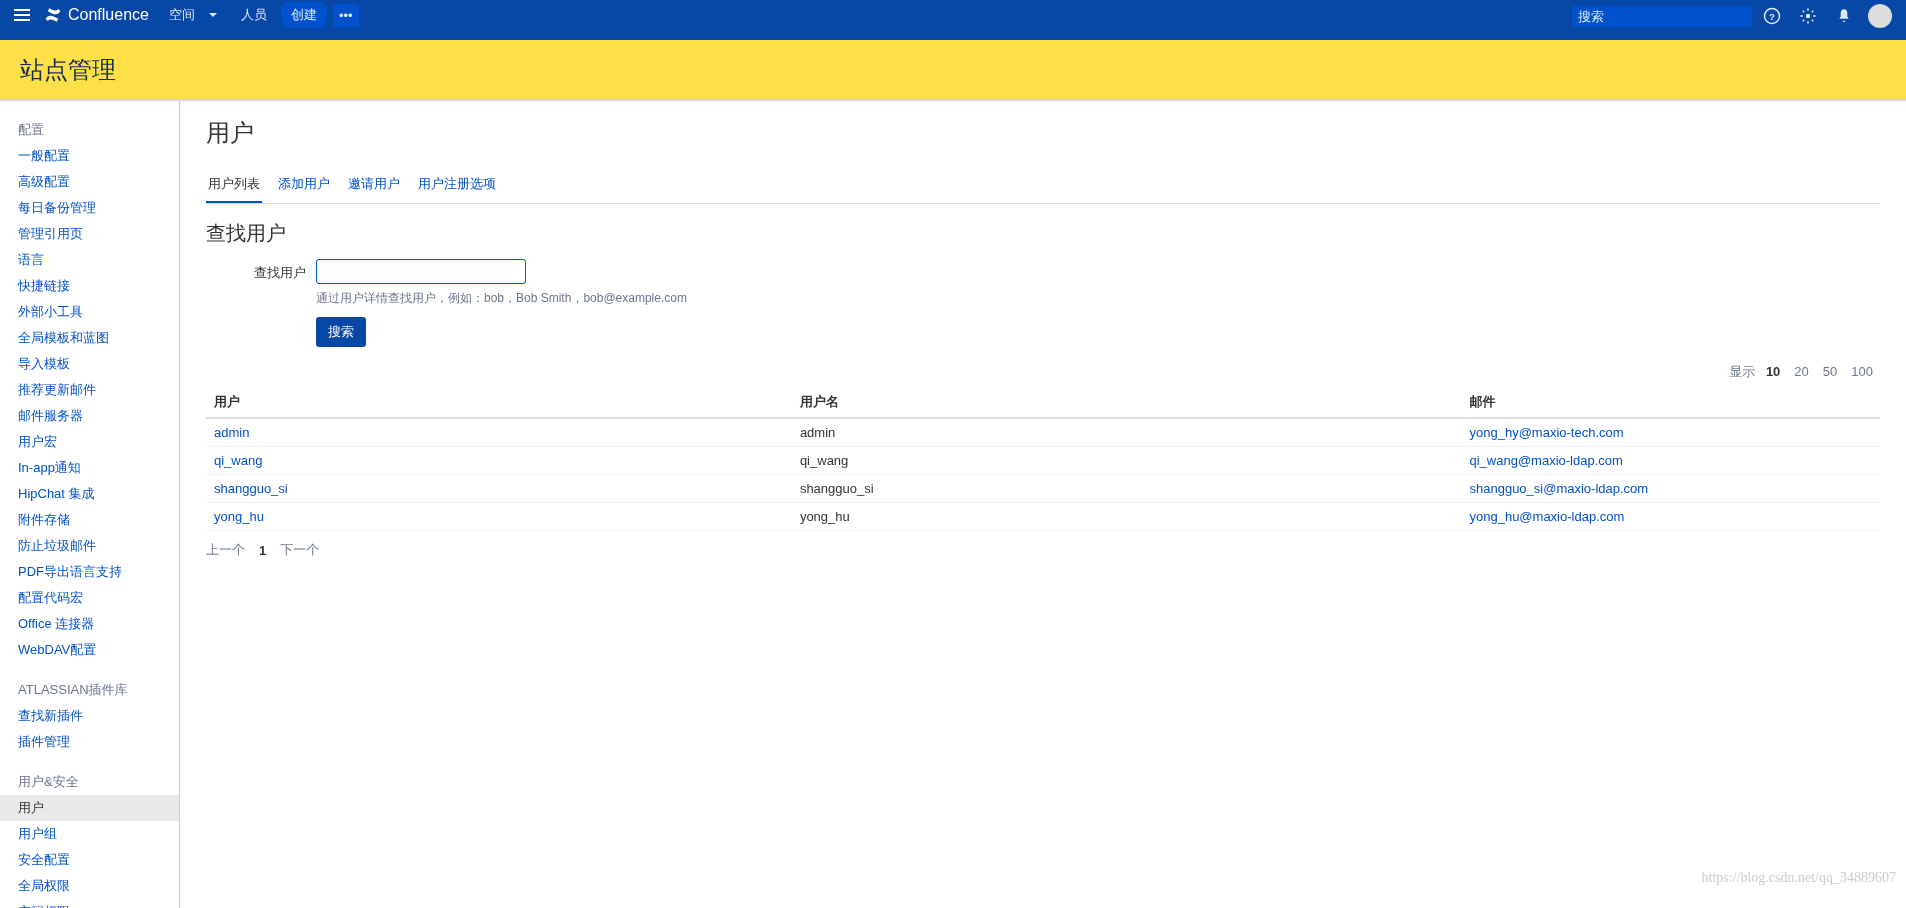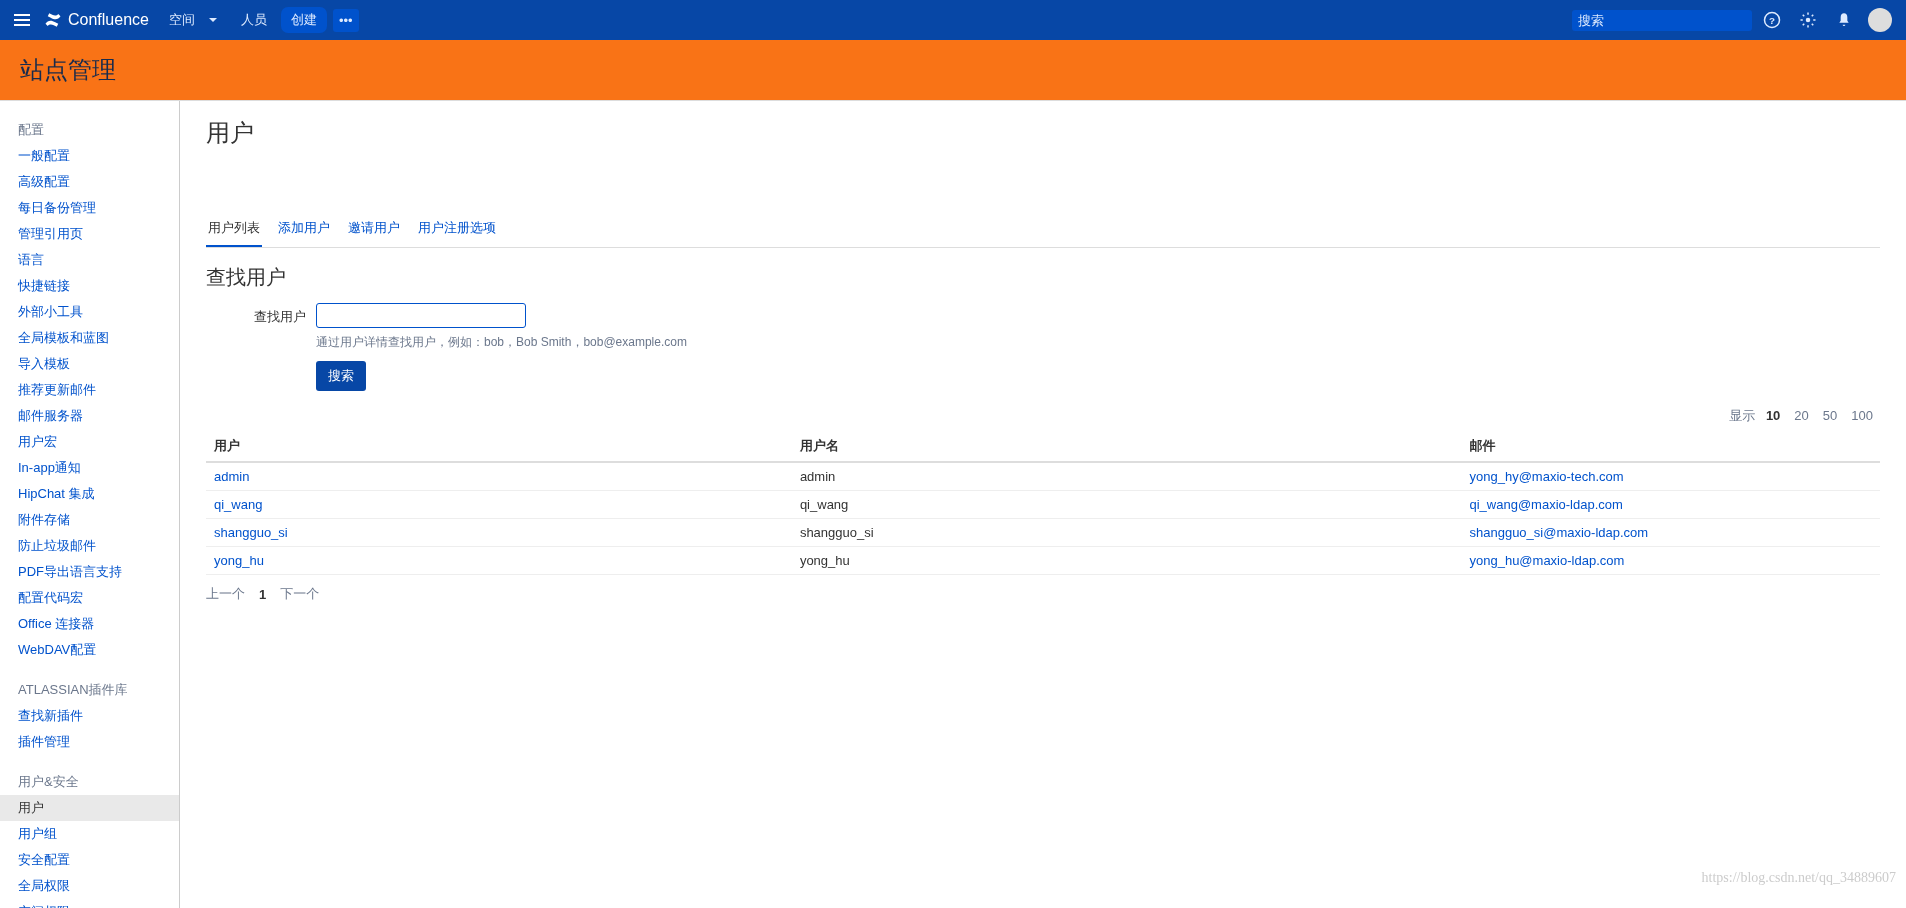--- a/index.html
+++ b/index.html
@@ -1,51 +1,51 @@
 <!DOCTYPE html>
 <html><head>
 <meta charset="utf-8">
 <style>
 * { margin: 0; padding: 0; box-sizing: border-box; }
 body { font-family: -apple-system, BlinkMacSystemFont, "Segoe UI", Arial, sans-serif; font-size: 14px; color: #333; background: #fff; }
 a { color: #0052cc; text-decoration: none; }
 
 
-.topnav { background: #0747a6; height: 40px; display: flex; align-items: center; padding: 0 10px; color: #fff; }
+.topnav { background: #0747a6; height: 40px; display: flex; align-items: flex-start; padding: 0 10px; color: #fff; }
 .topnav-left { display: flex; align-items: center; gap: 4px; }
 .hamburger { width: 24px; height: 24px; display: flex; flex-direction: column; justify-content: center; gap: 3px; padding: 4px; cursor: pointer; }
 .hamburger span { height: 2px; background: #fff; }
 .logo { display: flex; align-items: center; gap: 6px; font-size: 16px; font-weight: 500; padding: 0 6px; }
 .logo-icon { width: 18px; height: 18px; }
 .nav-item { padding: 6px 10px; color: #deebff; cursor: pointer; display: flex; align-items: center; gap: 14px; font-size: 13px; }
 .nav-btn-primary { background: #0052cc; padding: 4px 10px; border-radius: 7px; }
 .nav-btn-more { background: #0052cc; padding: 4px 6px; border-radius: 3px; margin-left: 2px; }
 .chevron-down { width: 0; height: 0; border-left: 4px solid transparent; border-right: 4px solid transparent; border-top: 4px solid #deebff; }
 .topnav-right { margin-left: auto; display: flex; align-items: center; gap: 4px; }
 .search-box { background: #0052cc; border-radius: 3px; display: flex; align-items: center; padding: 3px 6px; width: 180px; }
 .search-box input { background: transparent; border: none; color: #fff; outline: none; flex: 1; font-size: 13px; }
 .search-box input::placeholder { color: #deebff; }
 .icon-btn { width: 32px; height: 32px; display: flex; align-items: center; justify-content: center; cursor: pointer; color: #deebff; }
 .avatar { width: 24px; height: 24px; border-radius: 50%; background: #ddd; }
 
 
-.page-header { padding: 14px 20px; border-bottom: 1px solid #ddd; background: #f97316; }
+.page-header { padding: 14px 20px; border-bottom: 1px solid #ddd; background: #fde047; }
 .page-header h1 { font-size: 24px; font-weight: 500; color: #172b4d; }
 
 
 .layout { display: flex; }
 .sidebar { width: 180px; border-right: 1px solid #ccc; padding: 16px 0 40px 0; }
 .side-heading { padding: 4px 18px; font-size: 13px; color: #6b778c; }
 .side-link { display: block; padding: 4px 18px; font-size: 13px; color: #0052cc; cursor: pointer; }
 .side-link.active { background: #e9e9e9; color: #333; }
 
 .main { flex: 1; padding: 16px 26px; }
 .main h2 { font-size: 24px; font-weight: 400; color: #333; margin-bottom: 20px; }
 .tabs { border-bottom: 1px solid #ddd; display: flex; gap: 14px; margin-bottom: 16px; }
-.tab { padding: 6px 2px 8px 2px; font-size: 13px; color: #0052cc; cursor: pointer; border-bottom: 2px solid transparent; margin-top: 44px; }
+.tab { padding: 6px 2px 8px 2px; font-size: 13px; color: #0052cc; cursor: pointer; border-bottom: 2px solid transparent; }
 .tab.active { color: #333; border-bottom: 2px solid #0052cc; font-weight: 500; }
 
 .section-title { font-size: 20px; font-weight: 400; margin-bottom: 12px; color: #333; }
 .form-row { display: flex; align-items: flex-start; margin-bottom: 6px; }
 .form-label { width: 110px; text-align: right; padding-right: 10px; padding-top: 5px; font-size: 13px; color: #333; }
 .form-field input[type=text] { width: 210px; padding: 4px 6px; border: 1px solid #0052cc; border-radius: 3px; font-size: 13px; }
 .help-text { font-size: 12px; color: #6b778c; margin-top: 6px; margin-left: 110px; margin-bottom: 10px; }
 .btn-primary { background: #0747a6; color: #fff; border: none; padding: 6px 12px; border-radius: 3px; font-size: 13px; cursor: pointer; margin-left: 110px; }
 
 .show-row { text-align: right; font-size: 13px; color: #6b778c; margin: 16px 0 6px 0; }

